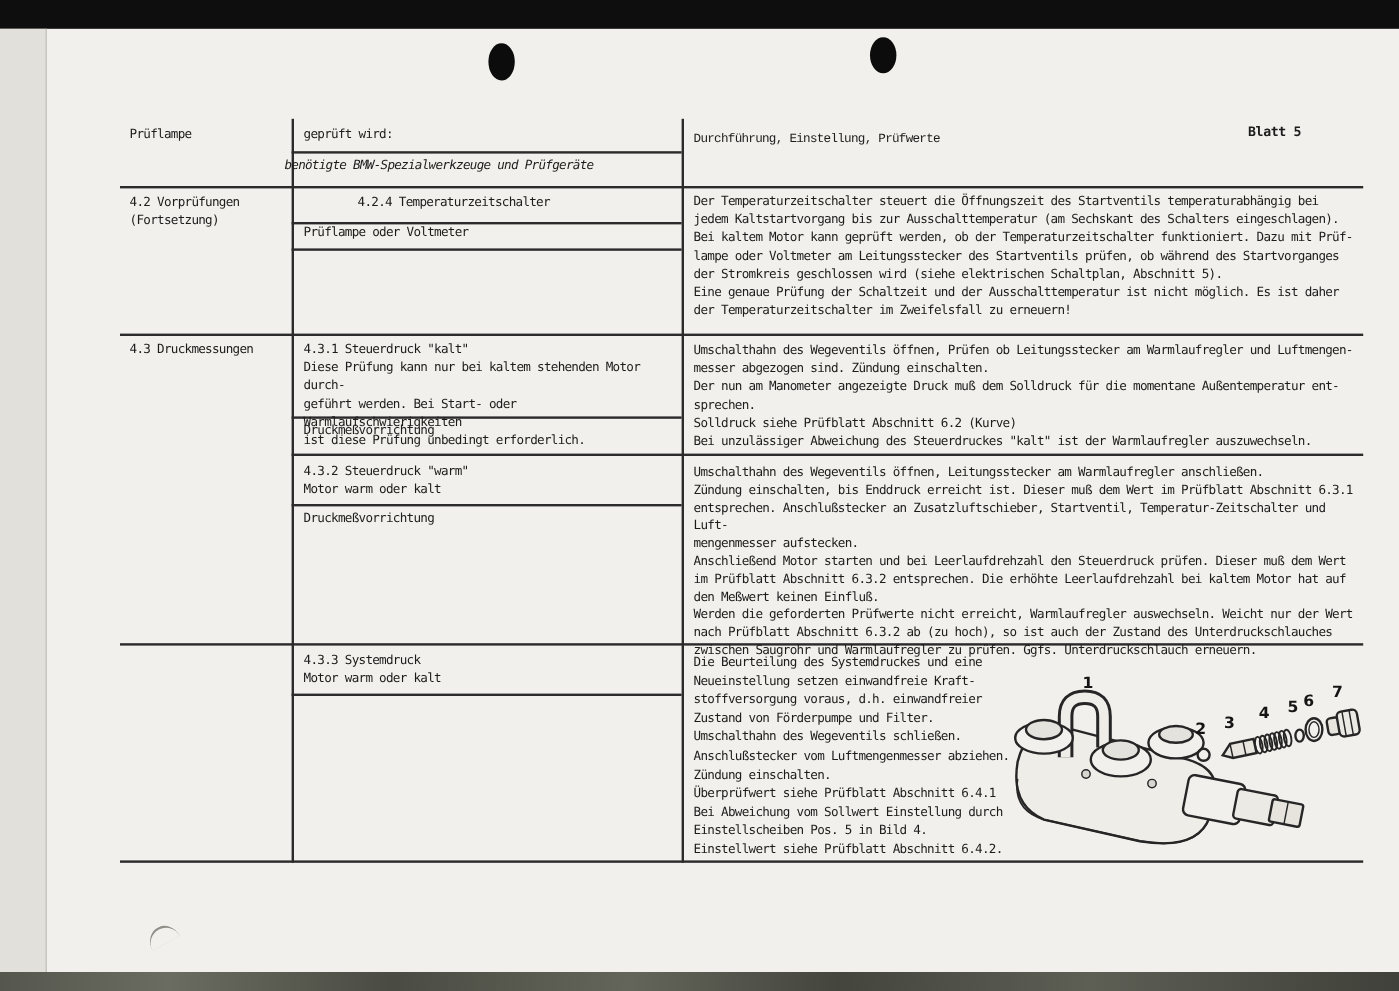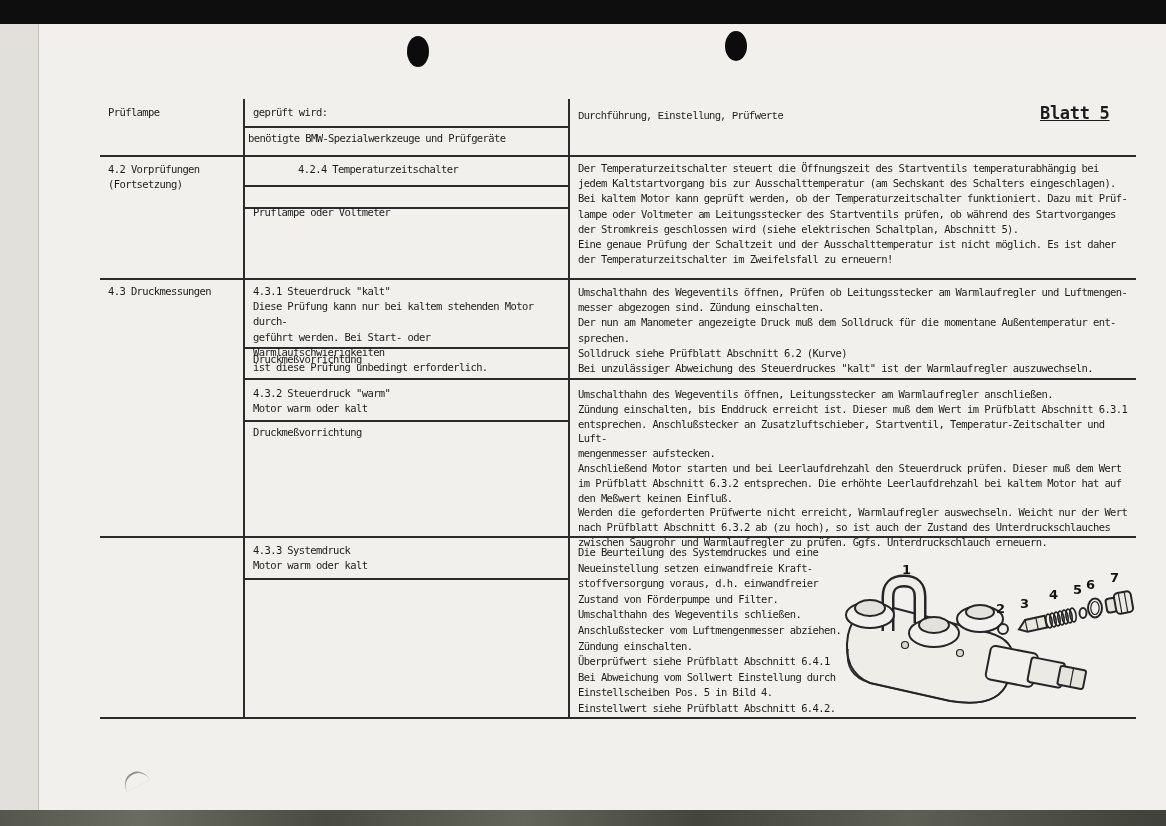--- a/index.html
+++ b/index.html
@@ -18,21 +18,21 @@
   .hole{width:22px;height:31px;background:#0c0c0c;border-radius:50%;}
   .pen-mark{left:122px;top:772px;width:26px;height:13px;border-top:2px solid #908e86;
     border-radius:50% 50% 0 0/100% 100% 0 0;transform:rotate(-28deg);}
   
   .hl{height:2px;background:#2b2b2b;}
   .vl{width:2px;background:#2b2b2b;}
   
   .t{font-size:10.5px;letter-spacing:-0.6px;line-height:15.2px;white-space:pre-line;}
   .t32{line-height:14.8px;}
   .t33{line-height:15.6px;}
-  .sheet{font-size:17px;font-weight:bold;text-decoration:underline;letter-spacing:-0.3px;}
+  .sheet{font-size:11px;font-weight:bold;letter-spacing:-0.3px;}
   .callout{font-family:"DejaVu Sans",sans-serif;font-weight:bold;font-size:13px;color:#141414;}
   svg{display:block;}
 </style>
 </head>
 <body>
 
 <div class="abs top-edge"></div>
 <div class="abs left-strip"></div>
 <div class="abs hole" style="left:407px;top:36px;"></div>
 <div class="abs hole" style="left:725px;top:31px;height:30px;"></div>
@@ -50,27 +50,27 @@
 <div class="abs hl" style="left:100px;top:278px;width:1036px;"></div>
 <div class="abs hl" style="left:243px;top:347px;width:325px;"></div>
 <div class="abs hl" style="left:243px;top:378px;width:893px;"></div>
 <div class="abs hl" style="left:243px;top:420px;width:325px;"></div>
 <div class="abs hl" style="left:100px;top:536px;width:1036px;"></div>
 <div class="abs hl" style="left:243px;top:578px;width:325px;"></div>
 <div class="abs hl" style="left:100px;top:717px;width:1036px;"></div>
 
 <div class="abs t" style="left:108px;top:105px;">Prüflampe</div>
 <div class="abs t" style="left:253px;top:105px;">geprüft wird:</div>
-<div class="abs t" style="left:248px;top:131px;">benötigte BMW-Spezialwerkzeuge und Prüfgeräte</div>
+<div class="abs t" style="left:237px;top:131px;font-style:italic;">benötigte BMW-Spezialwerkzeuge und Prüfgeräte</div>
 <div class="abs t" style="left:578px;top:109px;font-family:Liberation Mono, monospace;">Durchführung, Einstellung, Prüfwerte</div>
 
 <div class="abs t" style="left:108px;top:162px;">4.2 Vorprüfungen
 (Fortsetzung)</div>
 <div class="abs t" style="left:253px;top:162px;margin-left:45px;">4.2.4 Temperaturzeitschalter</div>
-<div class="abs t" style="left:253px;top:205px;">Prüflampe oder Voltmeter</div>
+<div class="abs t" style="left:253px;top:187px;">Prüflampe oder Voltmeter</div>
 <div class="abs t" style="left:578px;top:161px;width:560px;">Der Temperaturzeitschalter steuert die Öffnungszeit des Startventils temperaturabhängig bei
 jedem Kaltstartvorgang bis zur Ausschalttemperatur (am Sechskant des Schalters eingeschlagen).
 Bei kaltem Motor kann geprüft werden, ob der Temperaturzeitschalter funktioniert. Dazu mit Prüf-
 lampe oder Voltmeter am Leitungsstecker des Startventils prüfen, ob während des Startvorganges
 der Stromkreis geschlossen wird (siehe elektrischen Schaltplan, Abschnitt 5).
 Eine genaue Prüfung der Schaltzeit und der Ausschalttemperatur ist nicht möglich. Es ist daher
 der Temperaturzeitschalter im Zweifelsfall zu erneuern!</div>
 
 <div class="abs t" style="left:108px;top:284px;">4.3 Druckmessungen</div>
 <div class="abs t" style="left:253px;top:284px;width:312px;">4.3.1 Steuerdruck "kalt"

